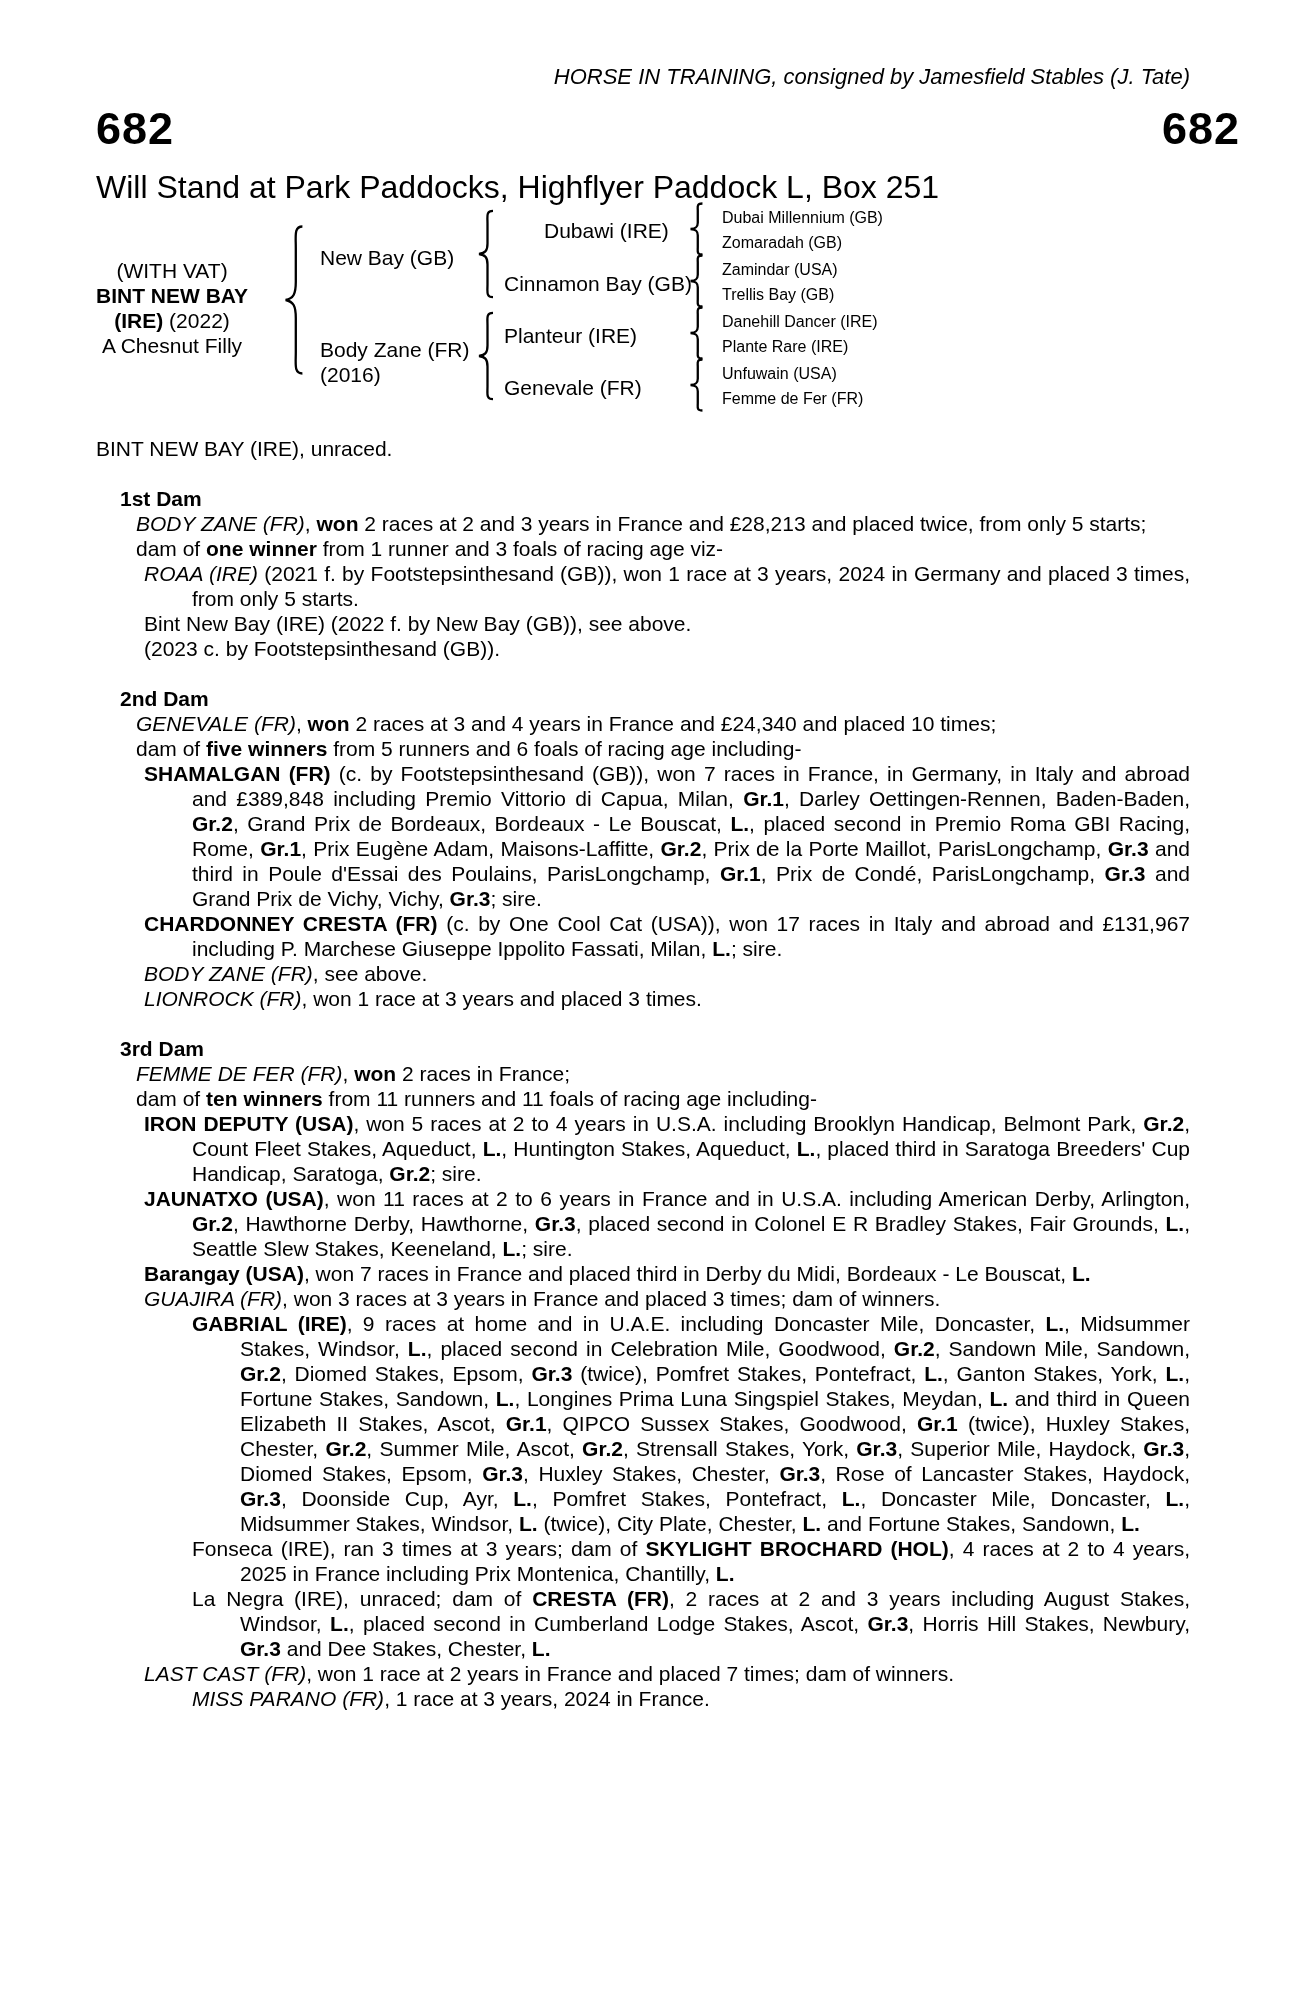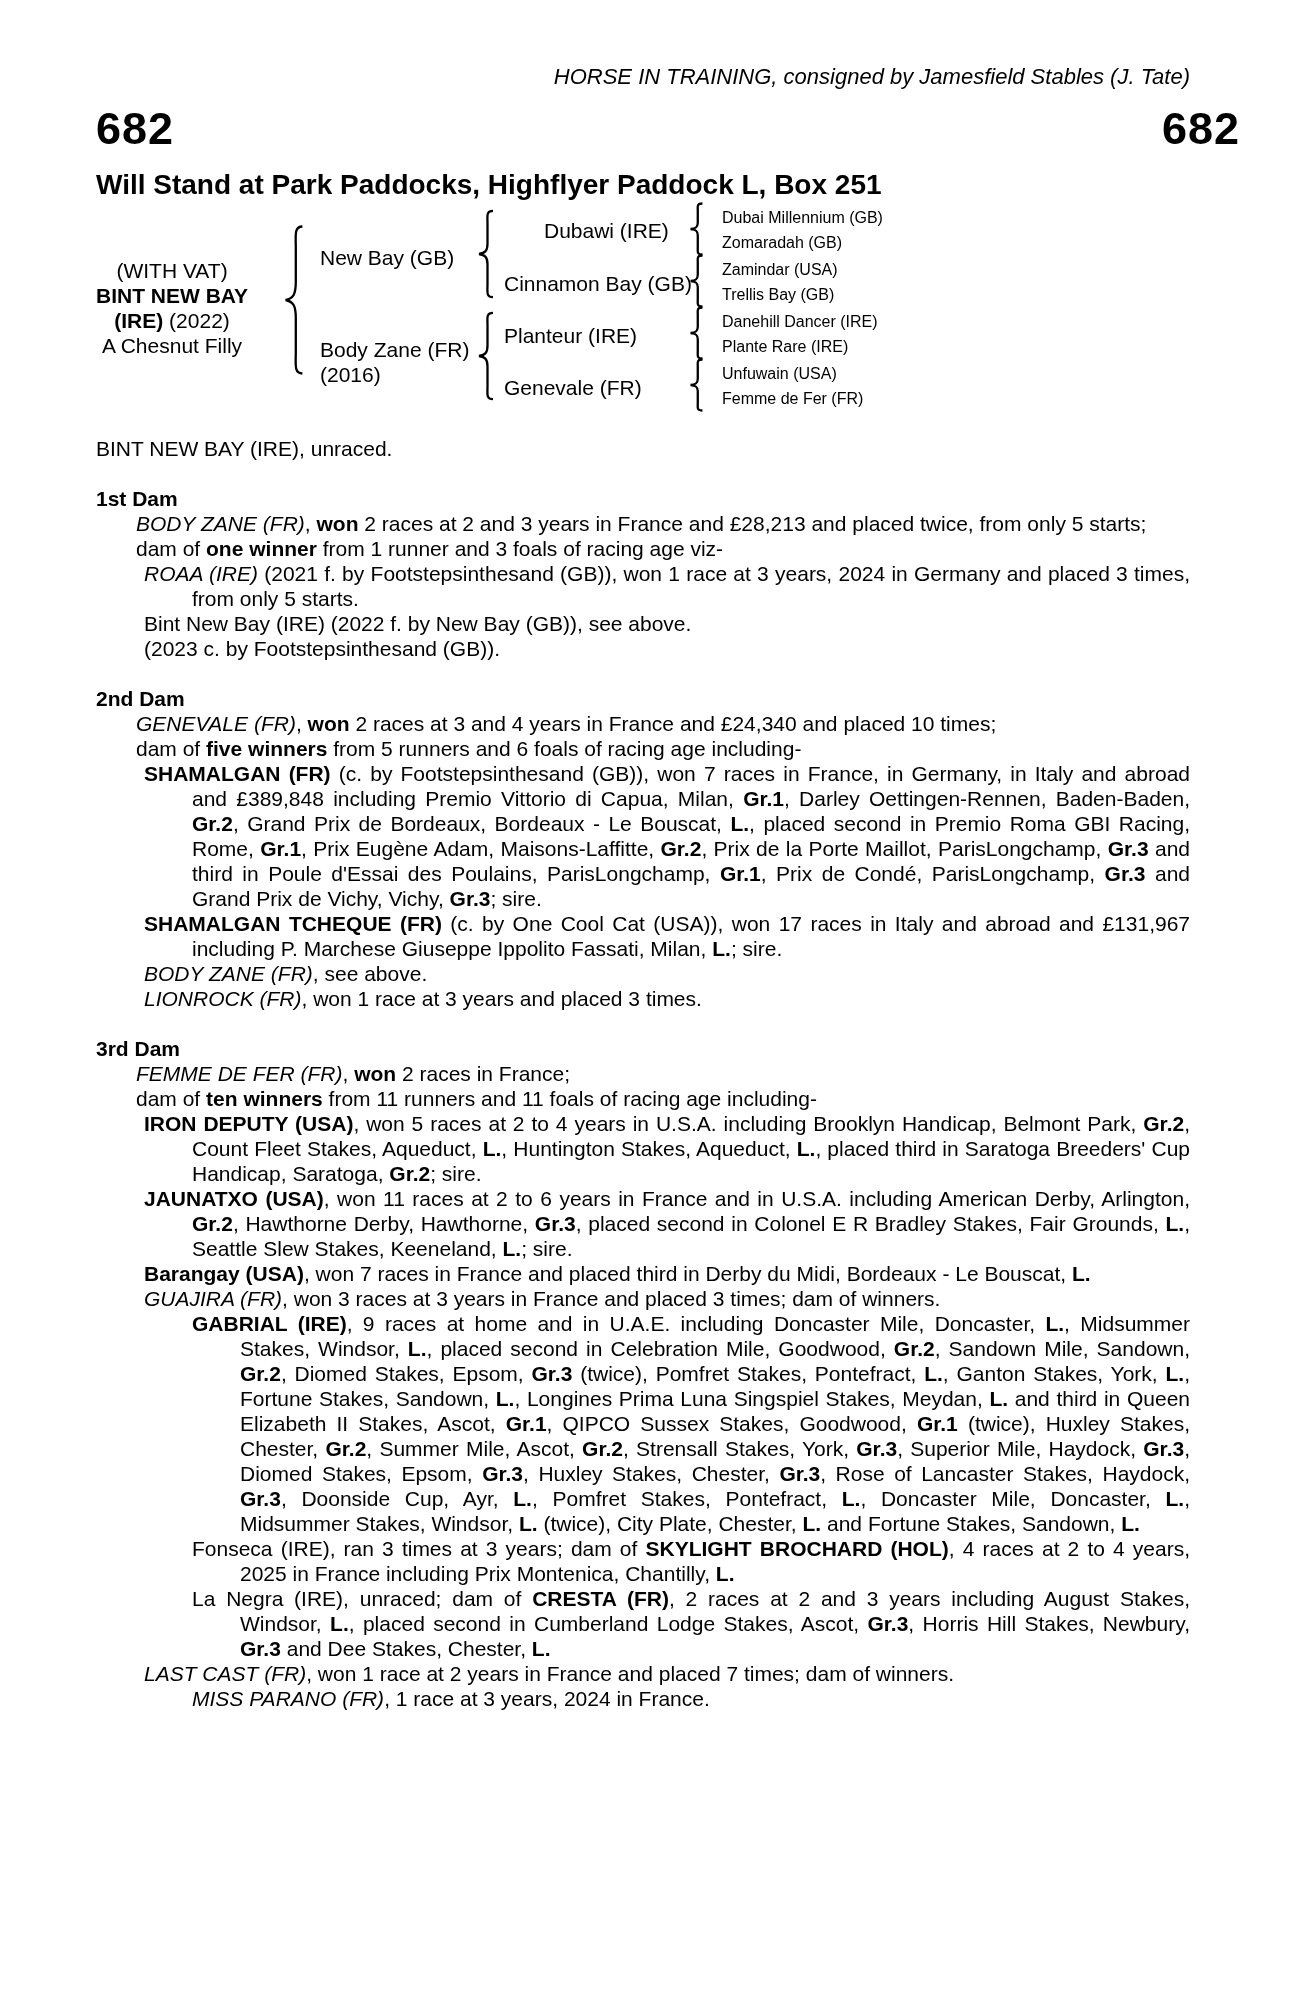--- a/index.html
+++ b/index.html
@@ -11,33 +11,33 @@
   }
   .b { font-weight:bold; }
   .i { font-style:italic; }
 
   .consignor {
     position:absolute; top:64px; left:96px; width:1094px;
     text-align:right; font-size:22px; font-style:italic; white-space:nowrap;
   }
   .lot-left  { position:absolute; top:103px; left:96px;  font-size:45px; font-weight:bold; letter-spacing:1px; }
   .lot-right { position:absolute; top:103px; right:75px; font-size:45px; font-weight:bold; letter-spacing:1px; }
-  .stand     { position:absolute; top:169px; left:96px;  font-size:28px; font-weight:bold; white-space:nowrap; }
+  .stand     { position:absolute; top:169px; left:96px;  font-size:32px; font-weight:normal; white-space:nowrap; }
 
   .pedigree  { position:absolute; top:200px; left:96px; width:1110px; height:220px; font-size:21px; }
   .ped-abs   { position:absolute; white-space:nowrap; line-height:25px; }
   .gen4      { font-size:16px; }
   .brace     { position:absolute; overflow:visible; }
   .brace path{ fill:none; stroke:#000; stroke-width:2.3; vector-effect:non-scaling-stroke; }
 
   .dam-body  {
     position:absolute; top:436px; left:96px; width:1094px;
     font-size:21px; line-height:25px;
   }
-  .sec-heading { font-weight:bold; margin-top:25px; }
+  .sec-heading { font-weight:bold; margin-top:25px;margin-left:24px; }
   .para     { text-align:justify; }
   .para.l0  { padding-left:48px;  text-indent:-48px;margin-left:40px; }
   .para.l1  { padding-left:96px;  text-indent:-48px; }
   .para.l2  { padding-left:144px; text-indent:-48px; }
 </style>
 </head>
 <body>
 
 <div class="page">
 
@@ -115,21 +115,21 @@
         <div class="sec-heading">1st Dam</div>
         <div class="para l0"><span class="i">BODY ZANE (FR)</span><span>, </span><span class="b">won</span><span> 2 races at 2 and 3 years in France and £28,213 and placed twice, from only 5 starts;</span></div>
         <div class="para l0"><span>dam of </span><span class="b">one winner</span><span> from 1 runner and 3 foals of racing age viz-</span></div>
         <div class="para l1"><span class="i">ROAA (IRE)</span><span> (2021 f. by Footstepsinthesand (GB)), won 1 race at 3 years, 2024 in Germany and placed 3 times, from only 5 starts.</span></div>
         <div class="para l1"><span>Bint New Bay (IRE) (2022 f. by New Bay (GB)), see above.</span></div>
         <div class="para l1"><span>(2023 c. by Footstepsinthesand (GB)).</span></div>
         <div class="sec-heading">2nd Dam</div>
         <div class="para l0"><span class="i">GENEVALE (FR)</span><span>, </span><span class="b">won</span><span> 2 races at 3 and 4 years in France and £24,340 and placed 10 times;</span></div>
         <div class="para l0"><span>dam of </span><span class="b">five winners</span><span> from 5 runners and 6 foals of racing age including-</span></div>
         <div class="para l1"><span class="b">SHAMALGAN (FR)</span><span> (c. by Footstepsinthesand (GB)), won 7 races in France, in Germany, in Italy and abroad and £389,848 including Premio Vittorio di Capua, Milan, </span><span class="b">Gr.1</span><span>, Darley Oettingen-Rennen, Baden-Baden, </span><span class="b">Gr.2</span><span>, Grand Prix de Bordeaux, Bordeaux - Le Bouscat, </span><span class="b">L.</span><span>, placed second in Premio Roma GBI Racing, Rome, </span><span class="b">Gr.1</span><span>, Prix Eugène Adam, Maisons-Laffitte, </span><span class="b">Gr.2</span><span>, Prix de la Porte Maillot, ParisLongchamp, </span><span class="b">Gr.3</span><span> and third in Poule d'Essai des Poulains, ParisLongchamp, </span><span class="b">Gr.1</span><span>, Prix de Condé, ParisLongchamp, </span><span class="b">Gr.3</span><span> and Grand Prix de Vichy, Vichy, </span><span class="b">Gr.3</span><span>; sire.</span></div>
-        <div class="para l1"><span class="b">SHAMALGAN TCHEQUE (FR)</span><span> (c. by One Cool Cat (USA)), won 17 races in Italy and abroad and £131,967 including P. Marchese Giuseppe Ippolito Fassati, Milan, </span><span class="b">L.</span><span>; sire.</span></div>
+        <div class="para l1"><span class="b">CHARDONNEY CRESTA (FR)</span><span> (c. by One Cool Cat (USA)), won 17 races in Italy and abroad and £131,967 including P. Marchese Giuseppe Ippolito Fassati, Milan, </span><span class="b">L.</span><span>; sire.</span></div>
         <div class="para l1"><span class="i">BODY ZANE (FR)</span><span>, see above.</span></div>
         <div class="para l1"><span class="i">LIONROCK (FR)</span><span>, won 1 race at 3 years and placed 3 times.</span></div>
         <div class="sec-heading">3rd Dam</div>
         <div class="para l0"><span class="i">FEMME DE FER (FR)</span><span>, </span><span class="b">won</span><span> 2 races in France;</span></div>
         <div class="para l0"><span>dam of </span><span class="b">ten winners</span><span> from 11 runners and 11 foals of racing age including-</span></div>
         <div class="para l1"><span class="b">IRON DEPUTY (USA)</span><span>, won 5 races at 2 to 4 years in U.S.A. including Brooklyn Handicap, Belmont Park, </span><span class="b">Gr.2</span><span>, Count Fleet Stakes, Aqueduct, </span><span class="b">L.</span><span>, Huntington Stakes, Aqueduct, </span><span class="b">L.</span><span>, placed third in Saratoga Breeders' Cup Handicap, Saratoga, </span><span class="b">Gr.2</span><span>; sire.</span></div>
         <div class="para l1"><span class="b">JAUNATXO (USA)</span><span>, won 11 races at 2 to 6 years in France and in U.S.A. including American Derby, Arlington, </span><span class="b">Gr.2</span><span>, Hawthorne Derby, Hawthorne, </span><span class="b">Gr.3</span><span>, placed second in Colonel E R Bradley Stakes, Fair Grounds, </span><span class="b">L.</span><span>, Seattle Slew Stakes, Keeneland, </span><span class="b">L.</span><span>; sire.</span></div>
         <div class="para l1"><span class="b">Barangay (USA)</span><span>, won 7 races in France and placed third in Derby du Midi, Bordeaux - Le Bouscat, </span><span class="b">L.</span></div>
         <div class="para l1"><span class="i">GUAJIRA (FR)</span><span>, won 3 races at 3 years in France and placed 3 times; dam of winners.</span></div>
         <div class="para l2"><span class="b">GABRIAL (IRE)</span><span>, 9 races at home and in U.A.E. including Doncaster Mile, Doncaster, </span><span class="b">L.</span><span>, Midsummer Stakes, Windsor, </span><span class="b">L.</span><span>, placed second in Celebration Mile, Goodwood, </span><span class="b">Gr.2</span><span>, Sandown Mile, Sandown, </span><span class="b">Gr.2</span><span>, Diomed Stakes, Epsom, </span><span class="b">Gr.3</span><span> (twice), Pomfret Stakes, Pontefract, </span><span class="b">L.</span><span>, Ganton Stakes, York, </span><span class="b">L.</span><span>, Fortune Stakes, Sandown, </span><span class="b">L.</span><span>, Longines Prima Luna Singspiel Stakes, Meydan, </span><span class="b">L.</span><span> and third in Queen Elizabeth II Stakes, Ascot, </span><span class="b">Gr.1</span><span>, QIPCO Sussex Stakes, Goodwood, </span><span class="b">Gr.1</span><span> (twice), Huxley Stakes, Chester, </span><span class="b">Gr.2</span><span>, Summer Mile, Ascot, </span><span class="b">Gr.2</span><span>, Strensall Stakes, York, </span><span class="b">Gr.3</span><span>, Superior Mile, Haydock, </span><span class="b">Gr.3</span><span>, Diomed Stakes, Epsom, </span><span class="b">Gr.3</span><span>, Huxley Stakes, Chester, </span><span class="b">Gr.3</span><span>, Rose of Lancaster Stakes, Haydock, </span><span class="b">Gr.3</span><span>, Doonside Cup, Ayr, </span><span class="b">L.</span><span>, Pomfret Stakes, Pontefract, </span><span class="b">L.</span><span>, Doncaster Mile, Doncaster, </span><span class="b">L.</span><span>, Midsummer Stakes, Windsor, </span><span class="b">L.</span><span> (twice), City Plate, Chester, </span><span class="b">L.</span><span> and Fortune Stakes, Sandown, </span><span class="b">L.</span></div>

